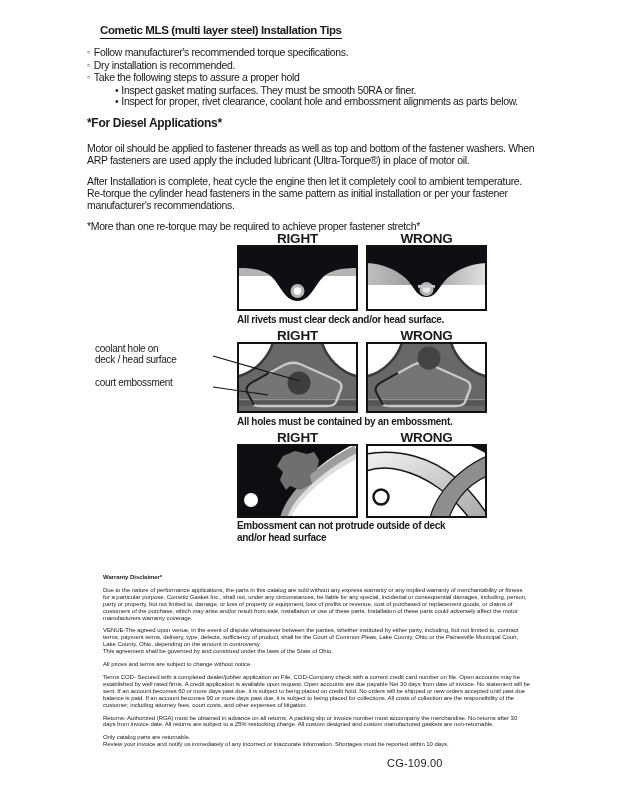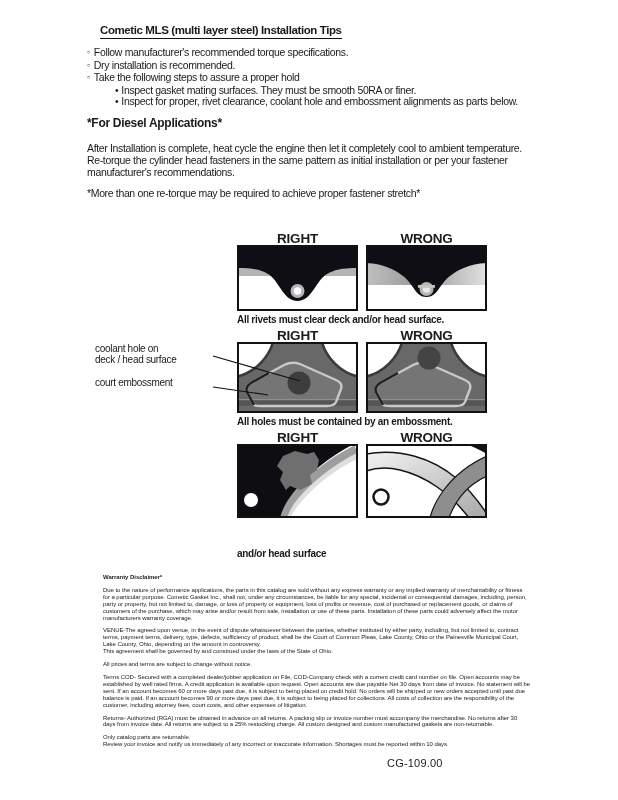--- a/index.html
+++ b/index.html
@@ -44,20 +44,21 @@
   <div class="bullets">
     <div class="bullet">Follow manufacturer's recommended torque specifications.</div>
     <div class="bullet">Dry installation is recommended.</div>
     <div class="bullet">Take the following steps to assure a proper hold</div>
     <div class="subbullet">Inspect gasket mating surfaces.  They must be smooth 50RA or finer.</div>
     <div class="subbullet">Inspect for proper, rivet clearance, coolant hole and embossment alignments as parts below.</div>
   </div>
 
   <div class="diesel">
     <div class="diesel-h">*For Diesel Applications*</div>
+    <p>Motor oil should be applied to fastener threads as well as top and bottom of the fastener washers. When ARP fasteners are used apply the included lubricant (Ultra-Torque®) in place of motor oil.</p>
     <p>After Installation is complete, heat cycle the engine then let it completely cool to ambient temperature. Re-torque the cylinder head fasteners in the same pattern as initial installation or per your fastener manufacturer's recommendations.</p>
     <p>*More than one re-torque may be required to achieve proper fastener stretch*</p>
   </div>
 
   <div class="figlabel" style="left:237px;top:231px;">RIGHT</div>
   <div class="figlabel" style="left:366px;top:231px;">WRONG</div>
 
   <div class="figbox" style="left:237px;top:245px;">
     <svg width="121" height="66" viewBox="0 0 121 66">
       <rect x="0" y="0" width="121" height="66" fill="#ffffff"></rect>
@@ -163,21 +164,22 @@
       </defs>
       <rect x="0" y="0" width="121" height="74" fill="#ffffff"></rect>
       <path d="M99,0 L121,0 L121,10 C114,6 106,2 99,0 Z" fill="#111"></path>
       <path d="M0,10 C34,4 66,14 90,34 C103,45 113,58 121,70 L121,74 L103,74 C85,50 60,32 34,26 C21,23 9,24 0,27 Z" fill="url(#gw)" stroke="#141414" stroke-width="1.5"></path>
       <path d="M121,12 C103,20 88,32 77,47 C70,57 66,65 64,74 L83,74 C88,60 96,49 106,41 C111,37 116,34 121,32 Z" fill="#8e8e8e" stroke="#141414" stroke-width="1.2"></path>
       <circle cx="15" cy="53" r="7.5" fill="#ffffff" stroke="#161616" stroke-width="2.5"></circle>
       <rect x="1" y="1" width="119" height="72" fill="none" stroke="#111" stroke-width="2"></rect>
     </svg>
   </div>
 
-  <div class="figcaption" style="top:532px;margin-top:16px;">and/or head surface</div>
+  <div class="figcaption" style="top:520px;">Embossment can not protrude outside of deck</div>
+  <div class="figcaption" style="top:532px;">and/or head surface</div>
 
   <div class="disclaimer">
     <div class="dh">Warranty Disclaimer*</div>
     <div class="dp">Due to the nature of performance applications, the parts in this catalog are sold without any express warranty or any implied warranty of merchantability or fitness for a particular purpose.  Cometic Gasket Inc., shall not, under any circumstances, be liable for any special, incidental or consequential damages, including, person, party or property, but not limited to, damage, or loss of property or equipment, loss of profits or revenue, cost of purchased or replacement goods, or claims of customers of the purchase, which may arise and/or result from sale, installation or use of these parts.  Installation of these parts could adversely affect the motor manufacturers warranty coverage.</div>
     <div class="dl">VENUE-The agreed upon venue, in the event of dispute whatsoever between the parties, whether instituted by either party, including, but not limited to, contract terms, payment terms, delivery, type, defects, sufficiency of product, shall be the Court of Common Pleas, Lake County, Ohio or the Painesville Municipal Court, Lake County, Ohio, depending on the amount in controversy.</div>
     <div class="dp">This agreement shall be governed by and construed under the laws of the State of Ohio.</div>
     <div class="dp">All prices and terms are subject to change without notice.</div>
     <div class="dp">Terms COD- Secured with a completed dealer/jobber application on File, COD-Company check with a current credit card number on file.  Open accounts may be established by well rated firms.  A credit application is available upon request.  Open accounts are due payable Net 30 days from date of invoice.  No statement will be sent.  If an account becomes 60 or more days past due, it is subject to being placed on credit hold.  No orders will be shipped or new orders accepted until past due balance is paid.  If an account becomes 90 or more days past due, it is subject to being placed for collections.  All costs of collection are the responsibility of the customer, including attorney fees, court costs, and other expenses of litigation.</div>
     <div class="dp">Returns- Authorized (RGA) must be obtained in advance on all returns.  A packing slip or invoice number must accompany the merchandise.  No returns after 30 days from invoice date.  All returns are subject to a 25% restocking charge.  All custom designed and custom manufactured gaskets are non-returnable.</div>
     <div class="dl">Only catalog parts are returnable.</div>

